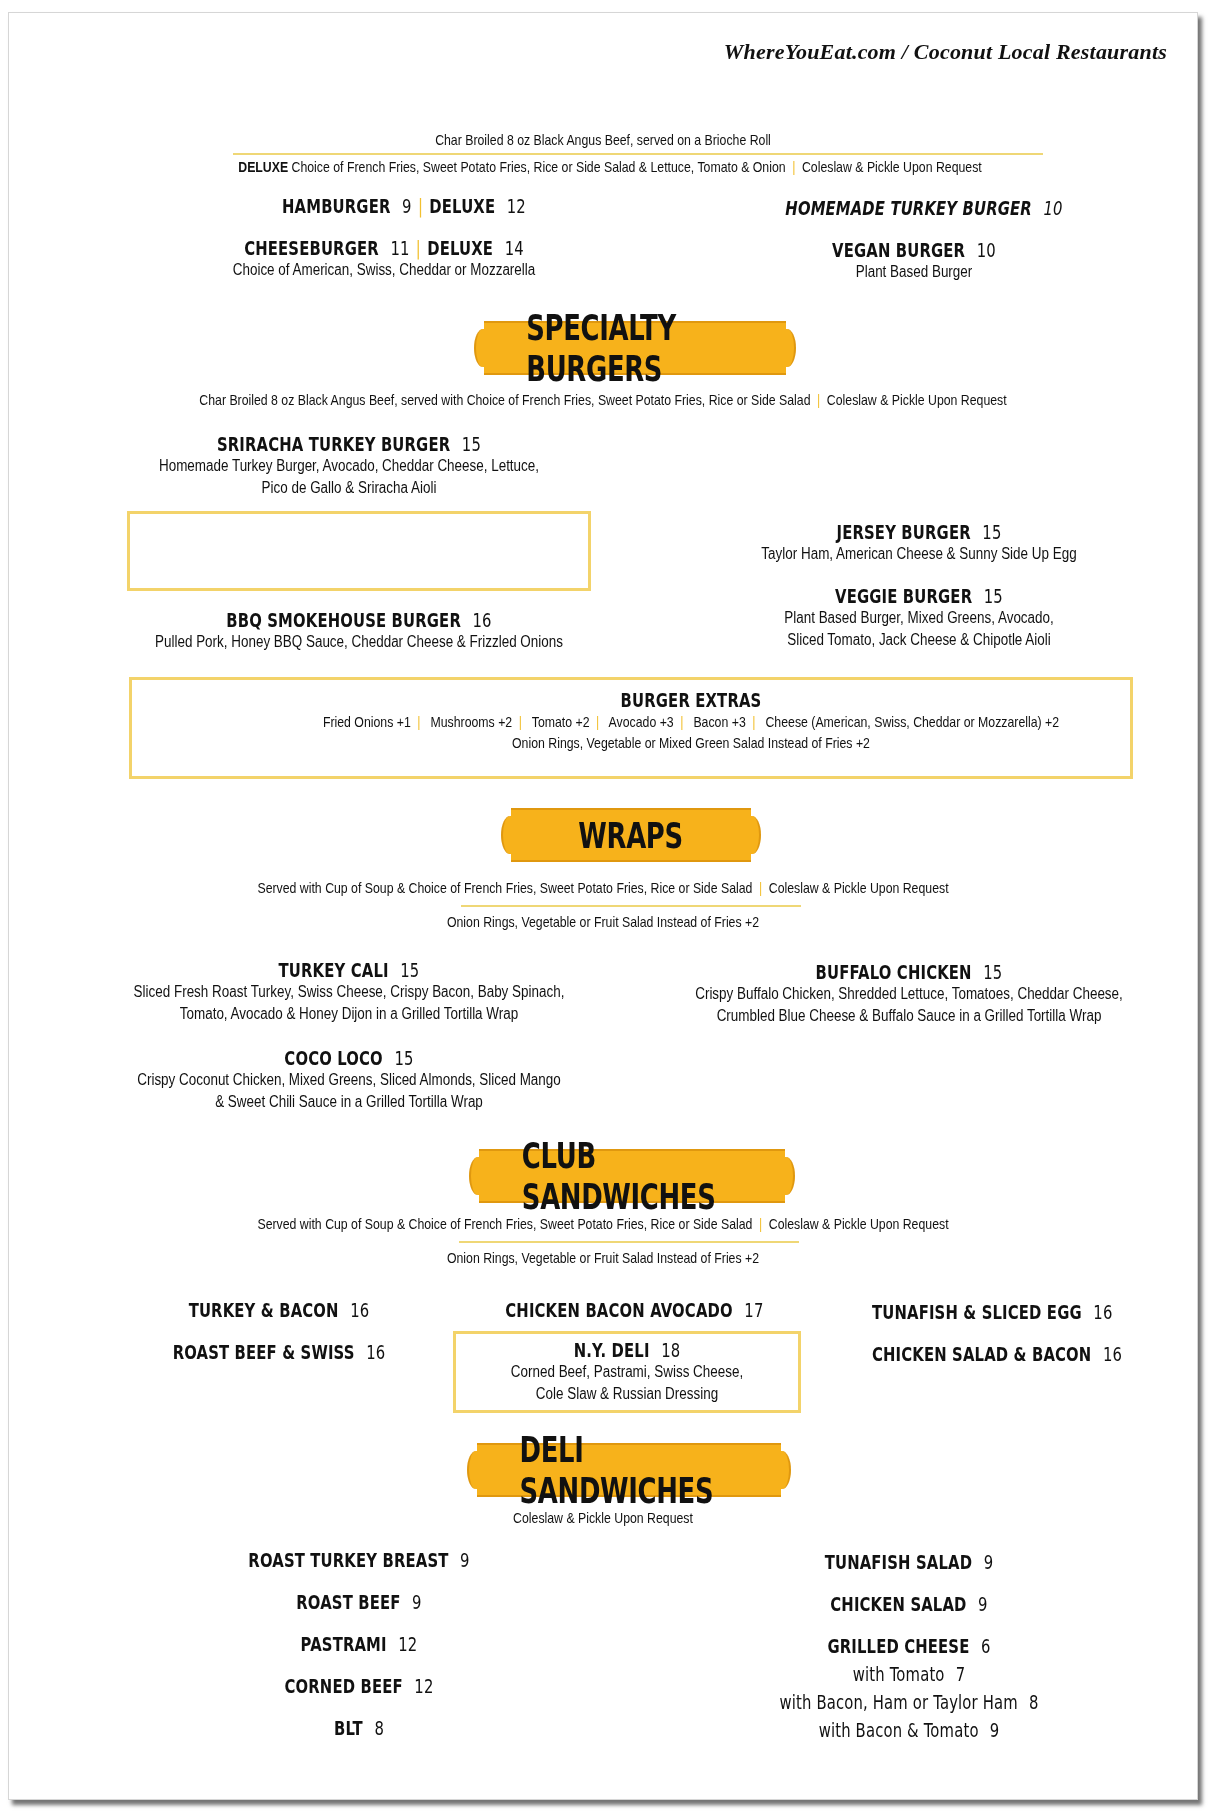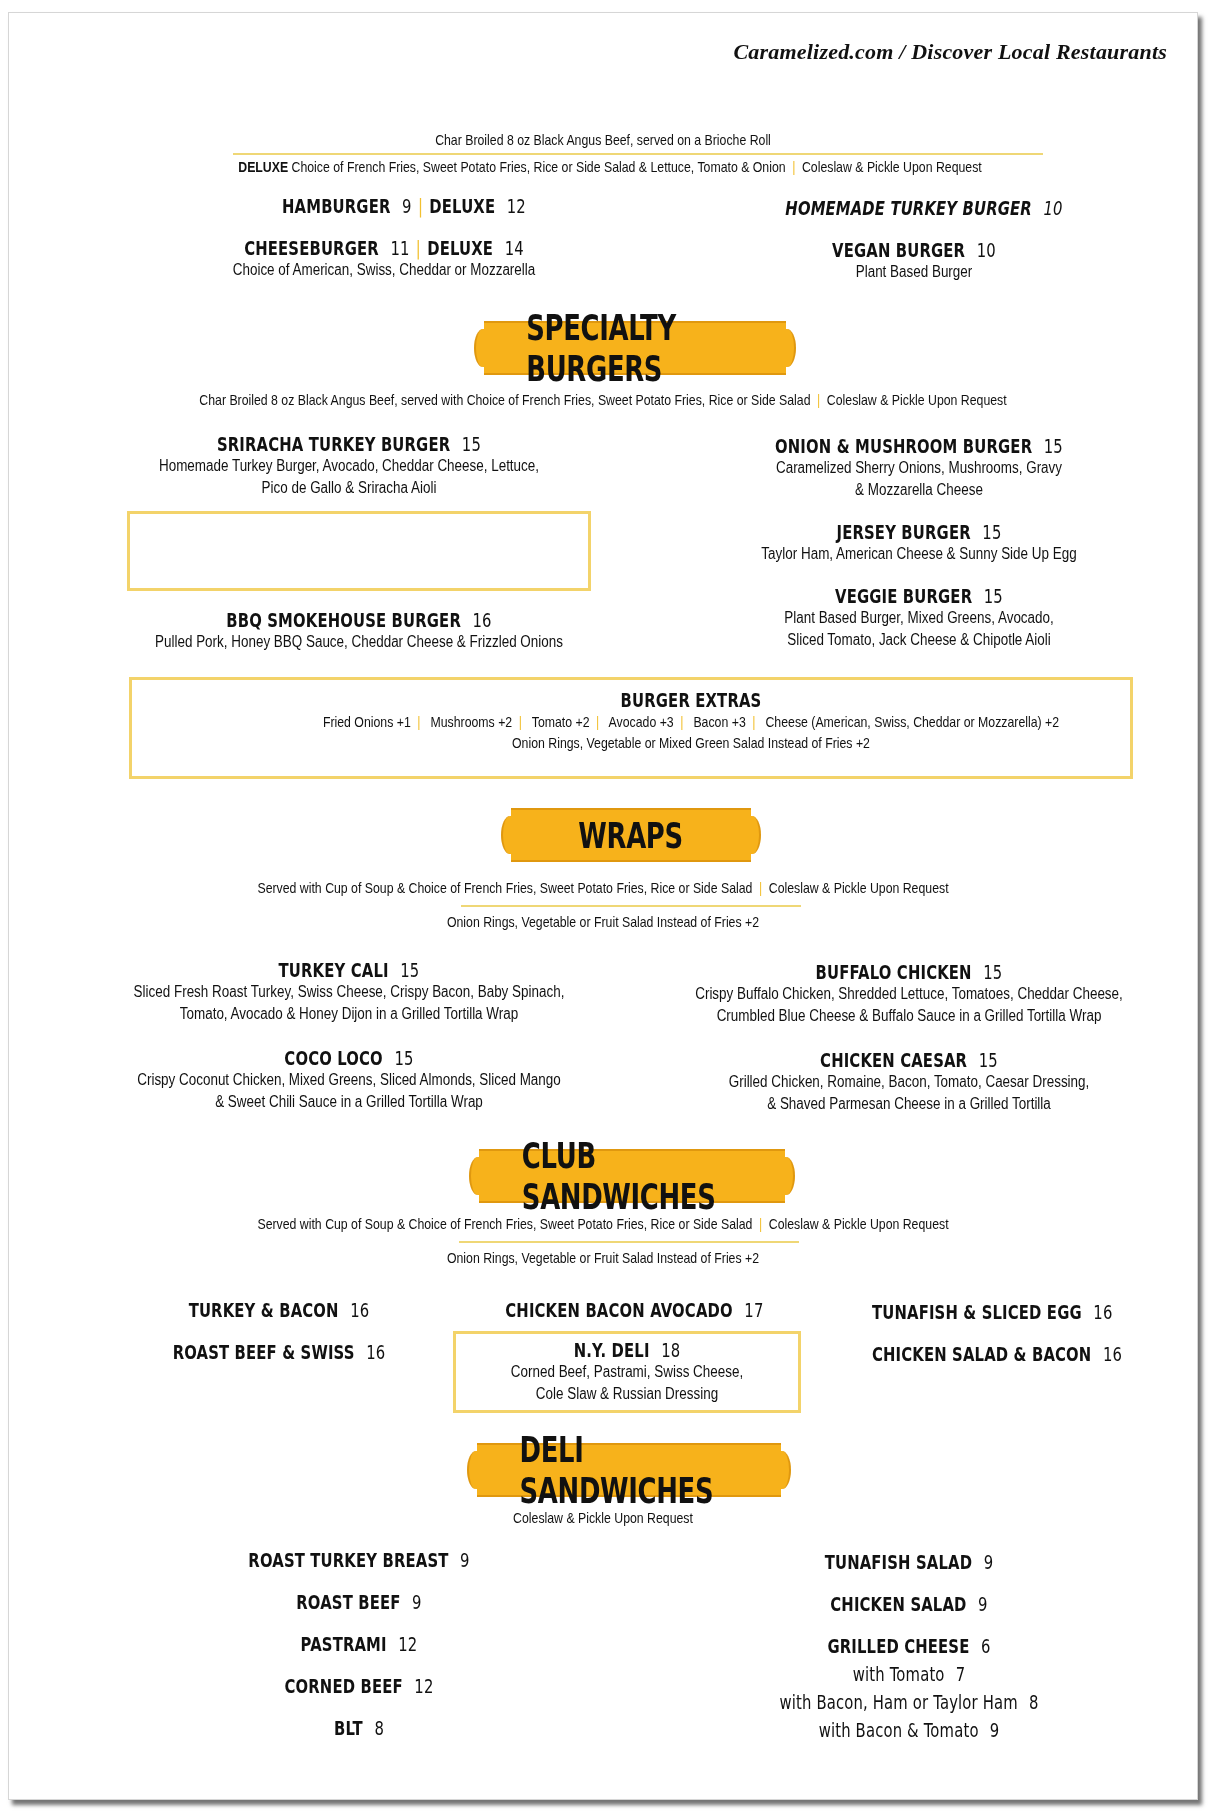--- a/index.html
+++ b/index.html
@@ -43,21 +43,21 @@
   .price { font-weight: normal; margin-left: 8px; }
   .desc { font-size: 16px; transform: scaleX(0.84); white-space: nowrap; transform-origin: center; line-height: 22px; }
   .box { position: absolute; border: 3px solid #f3d36a; box-sizing: border-box; }
   .col { position: absolute; text-align: center; }
 </style>
 </head>
 <body>
 
 <div class="page">
 
-  <div class="watermark">Caramelized.com / Discover Local Restaurants</div>
+  <div class="watermark">WhereYouEat.com / Coconut Local Restaurants</div>
 
   <div class="abs center" style="left:0;width:1188px;top:118px;">
     <div class="note">Char Broiled 8 oz Black Angus Beef, served on a Brioche Roll</div>
   </div>
   <div class="rule" style="left:224px;width:810px;top:140px;"></div>
   <div class="abs center" style="left:7px;width:1188px;top:145px;">
     <div class="note">
       <b>DELUXE</b>
       <span>Choice of French Fries, Sweet Potato Fries, Rice or Side Salad &amp; Lettuce, Tomato &amp; Onion</span><span class="sep">|</span><span>Coleslaw &amp; Pickle Upon Request</span>
     </div>
@@ -87,25 +87,20 @@
 
   <div class="col" style="left:110px;width:460px;top:420px;">
     <div class="item-title"><span>SRIRACHA TURKEY BURGER</span> <span class="price">15</span></div>
     <div class="desc">Homemade Turkey Burger, Avocado, Cheddar Cheese, Lettuce,</div>
     <div class="desc">Pico de Gallo &amp; Sriracha Aioli</div>
   </div>
   <div class="box" style="left:118px;top:498px;width:464px;height:80px;"></div>
   <div class="col" style="left:100px;width:500px;top:596px;">
     <div class="item-title"><span>BBQ SMOKEHOUSE BURGER</span> <span class="price">16</span></div>
     <div class="desc">Pulled Pork, Honey BBQ Sauce, Cheddar Cheese &amp; Frizzled Onions</div>
-  </div>
-  <div class="col" style="left:690px;width:440px;top:422px;">
-    <div class="item-title"><span>ONION &amp; MUSHROOM BURGER</span> <span class="price">15</span></div>
-    <div class="desc">Caramelized Sherry Onions, Mushrooms, Gravy</div>
-    <div class="desc">&amp; Mozzarella Cheese</div>
   </div>
   <div class="col" style="left:690px;width:440px;top:508px;">
     <div class="item-title"><span>JERSEY BURGER</span> <span class="price">15</span></div>
     <div class="desc">Taylor Ham, American Cheese &amp; Sunny Side Up Egg</div>
   </div>
   <div class="col" style="left:690px;width:440px;top:572px;">
     <div class="item-title"><span>VEGGIE BURGER</span> <span class="price">15</span></div>
     <div class="desc">Plant Based Burger, Mixed Greens, Avocado,</div>
     <div class="desc">Sliced Tomato, Jack Cheese &amp; Chipotle Aioli</div>
   </div>
@@ -143,25 +138,20 @@
   <div class="col" style="left:80px;width:520px;top:1034px;">
     <div class="item-title"><span>COCO LOCO</span> <span class="price">15</span></div>
     <div class="desc">Crispy Coconut Chicken, Mixed Greens, Sliced Almonds, Sliced Mango</div>
     <div class="desc">&amp; Sweet Chili Sauce in a Grilled Tortilla Wrap</div>
   </div>
   <div class="col" style="left:640px;width:520px;top:948px;">
     <div class="item-title"><span>BUFFALO CHICKEN</span> <span class="price">15</span></div>
     <div class="desc">Crispy Buffalo Chicken, Shredded Lettuce, Tomatoes, Cheddar Cheese,</div>
     <div class="desc">Crumbled Blue Cheese &amp; Buffalo Sauce in a Grilled Tortilla Wrap</div>
   </div>
-  <div class="col" style="left:640px;width:520px;top:1036px;">
-    <div class="item-title"><span>CHICKEN CAESAR</span> <span class="price">15</span></div>
-    <div class="desc">Grilled Chicken, Romaine, Bacon, Tomato, Caesar Dressing,</div>
-    <div class="desc">&amp; Shaved Parmesan Cheese in a Grilled Tortilla</div>
-  </div>
 
   <div class="banner" style="left:470px;top:1136px;width:306px;">
     <span class="banner-title">CLUB SANDWICHES</span>
   </div>
   <div class="abs center" style="left:0;width:1188px;top:1202px;">
     <div class="note"><span>Served with Cup of Soup &amp; Choice of French Fries, Sweet Potato Fries, Rice or Side Salad</span><span class="sep">|</span><span>Coleslaw &amp; Pickle Upon Request</span></div>
   </div>
   <div class="rule" style="left:450px;width:340px;top:1228px;"></div>
   <div class="abs center" style="left:0;width:1188px;top:1236px;">
     <div class="note">Onion Rings, Vegetable or Fruit Salad Instead of Fries +2</div>

